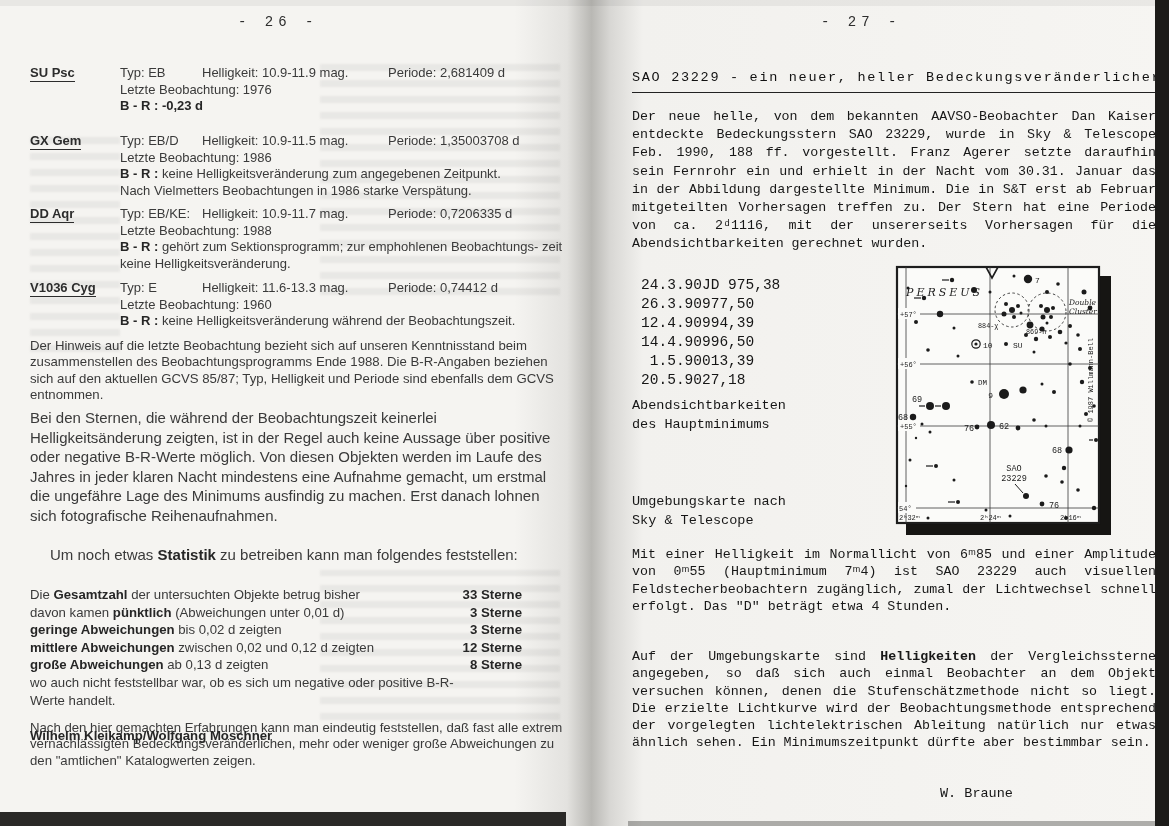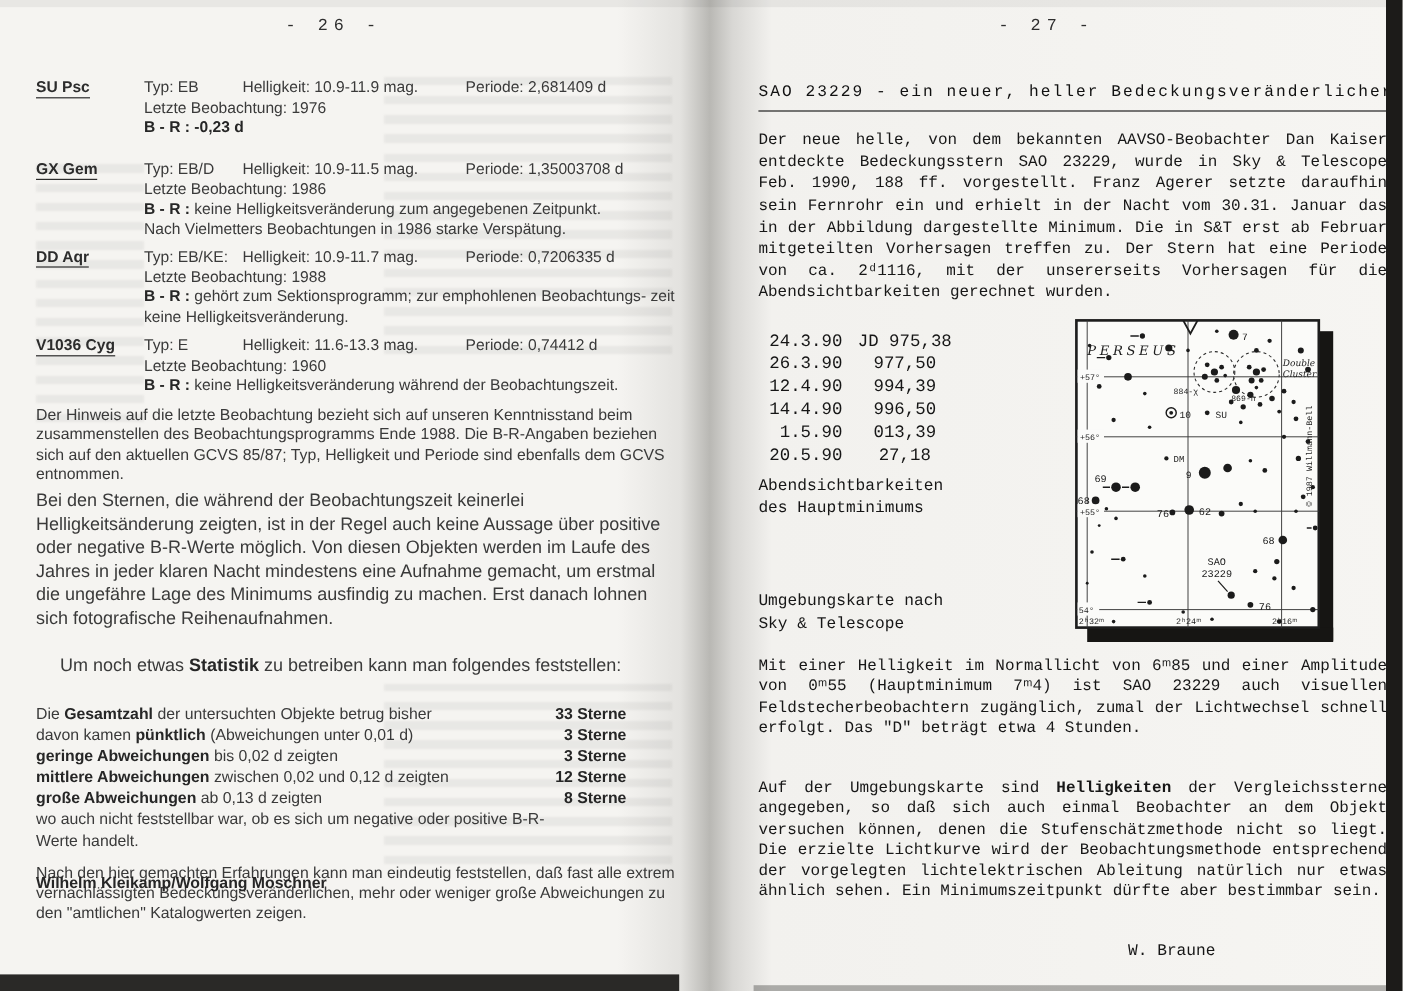--- a/index.html
+++ b/index.html
@@ -23,21 +23,21 @@
   .edge-top{position:absolute;left:0;top:0;width:1169px;height:6px;background:rgba(0,0,0,.05);}
 
   .page{position:absolute;top:10px;}
   .page-left{left:30px;width:535px;height:800px;color:#3a3a3a;}
   .page-right{left:632px;width:528px;height:806px;color:#161616;
     font-family:"Liberation Mono","DejaVu Sans Mono",monospace;}
 
   .page-num{position:absolute;font-size:14px;letter-spacing:5px;color:#2e2e2e;
     font-family:"Liberation Mono","DejaVu Sans Mono",monospace;}
   .page-left .page-num{left:208px;top:4px;}
-  .page-right .page-num{left:200px;top:4px;text-align:right;}
+  .page-right .page-num{left:189px;top:4px;text-align:right;}
 
   
   .entry{position:absolute;left:0;width:535px;display:grid;grid-template-columns:90px 1fr;
     font-size:13px;line-height:16.5px;}
   .entry-name{font-weight:700;color:#2c2c2c;}
   .entry-name span{border-bottom:1.5px solid #2c2c2c;padding-bottom:1px;}
   .entry-row1{display:flex;}
   .entry-typ{width:82px;flex:0 0 82px;}
   .entry-hell{width:186px;flex:0 0 186px;}
   .entry-br b{color:#262626;}
@@ -60,21 +60,21 @@
 
   
   .title{position:absolute;margin:0;font-size:13.5px;font-weight:400;letter-spacing:1.7px;
     color:#111;border-bottom:1.4px solid #222;padding-bottom:7px;white-space:nowrap;}
   .mono-para{position:absolute;margin:0;font-size:13.3px;line-height:18.2px;width:524px;
     text-align:justify;color:#171717;}
   .mono-para2{line-height:17.3px;}
   .eph{position:absolute;font-size:14.5px;line-height:19px;}
   .eph-row{display:flex;}
   .eph-date{width:70px;text-align:right;}
-  .eph-jd{width:104px;text-align:center;}
+  .eph-jd{width:104px;text-align:left;}
   .caption{position:absolute;font-size:13.5px;line-height:19px;}
   .sig-right{position:absolute;font-size:13.5px;}
 
   .chartbox{position:absolute;left:262px;top:254px;width:222px;height:278px;}
   .chartbox svg{display:block;}
 </style>
 </head>
 <body>
 
 <div class="scan">

